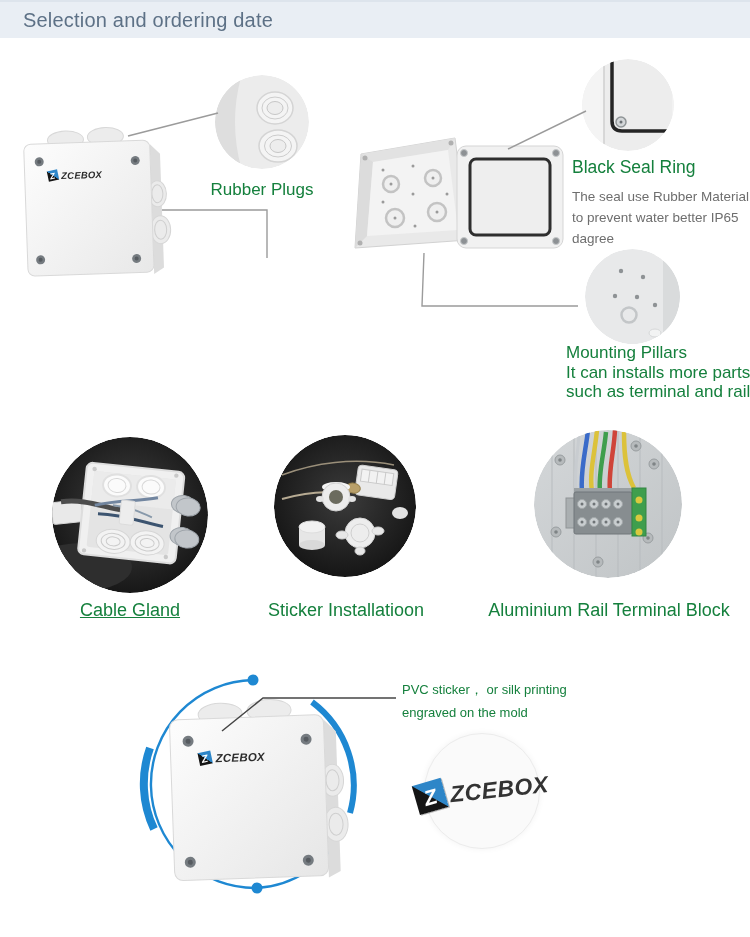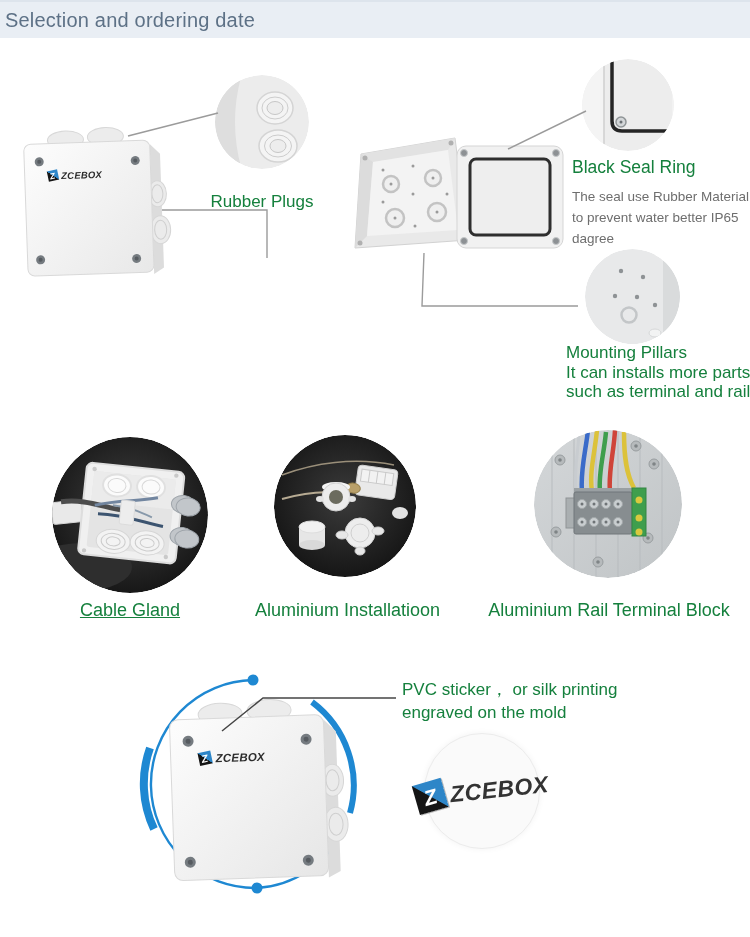--- a/index.html
+++ b/index.html
@@ -4,21 +4,21 @@
 <style>
   * { margin:0; padding:0; box-sizing:border-box; }
   body { background:#fff; }
   .page { position:relative; width:750px; height:937px; background:#ffffff;
           font-family:"Liberation Sans", sans-serif; overflow:hidden; }
   .abs { position:absolute; }
 
   
   .header { left:0; top:0; width:750px; height:38px; background:#e9eef4;
             border-top:2px solid #dde4ec; display:flex; align-items:center; }
-  .header-title { font-size:20px; color:#5d7186; padding-left:5px; letter-spacing:0.2px; }
+  .header-title { font-size:20px; color:#5d7186; padding-left:23px; letter-spacing:0.2px; }
 
   
   .lbl   { color:#15803d; white-space:nowrap; }
   .c     { text-align:center; }
   .gray-desc { color:#6e6e6e; font-size:13.5px; line-height:21px; }
 
   .photo-circle { border-radius:50%; overflow:hidden; }
   .dark-circle  { border-radius:50%; overflow:hidden; }
 
   .sticker-circle { border-radius:50%; background:#fafafa; border:1px solid #ececec;
@@ -405,39 +405,39 @@
   </div>
 
   <svg class="abs" style="left:0; top:0; pointer-events:none;" width="750" height="937" viewBox="0 0 750 937">
     <polyline points="128,136 218,113" fill="none" stroke="#9b9b9b" stroke-width="1.4"></polyline>
     <polyline points="162,210 267,210 267,258" fill="none" stroke="#9b9b9b" stroke-width="1.4"></polyline>
     <polyline points="508,149 586,111" fill="none" stroke="#9b9b9b" stroke-width="1.4"></polyline>
     <polyline points="424,253 422,306 578,306" fill="none" stroke="#9b9b9b" stroke-width="1.4"></polyline>
     <polyline points="222,731 263,698 396,698" fill="none" stroke="#454545" stroke-width="1.5"></polyline>
   </svg>
 
-  <div class="abs lbl c" style="left:196px; top:192px; width:132px; font-size:17px;">Rubber Plugs</div>
+  <div class="abs lbl c" style="left:196px; top:180px; width:132px; font-size:17px;">Rubber Plugs</div>
 
 
   <div class="abs lbl" style="left:572px; top:157px; font-size:17.5px;">Black Seal Ring</div>
   <div class="abs gray-desc" style="left:572px; top:186px; width:180px;">
     <div>The seal use Rubber Material</div>
     <div>to prevent water better IP65</div>
     <div>dagree</div>
   </div>
 
   <div class="abs lbl" style="left:566px; top:343px; font-size:17px;">Mounting Pillars</div>
   <div class="abs lbl" style="left:566px; top:364px; font-size:17px; line-height:18.5px;">
     <div>It can installs more parts</div>
     <div>such as terminal and rail</div>
   </div>
 
   <div class="abs lbl c" style="left:50px; top:600px; width:160px; font-size:18px;text-decoration:underline;">Cable Gland</div>
-  <div class="abs lbl c" style="left:255px; top:600px; width:182px; font-size:18px;">Aluminium Installatioon</div>
+  <div class="abs lbl c" style="left:255px; top:600px; width:182px; font-size:18px;">Sticker Installatioon</div>
   <div class="abs lbl c" style="left:462px; top:600px; width:294px; font-size:18px;">Aluminium Rail Terminal Block</div>
 
-  <div class="abs lbl" style="left:402px; top:678px; font-size:17px; line-height:23px;">
+  <div class="abs lbl" style="left:402px; top:678px; font-size:13px; line-height:23px;">
     <div>PVC sticker，  or silk printing</div>
     <div>engraved on the mold</div>
   </div>
 
 
 </div>
 
 </body></html>

